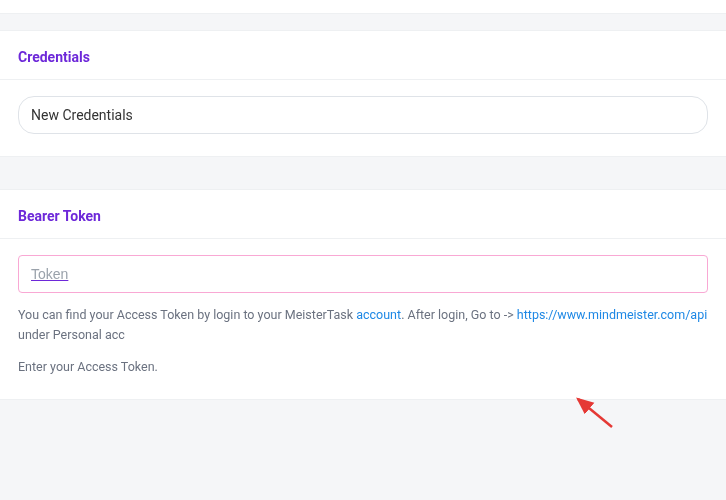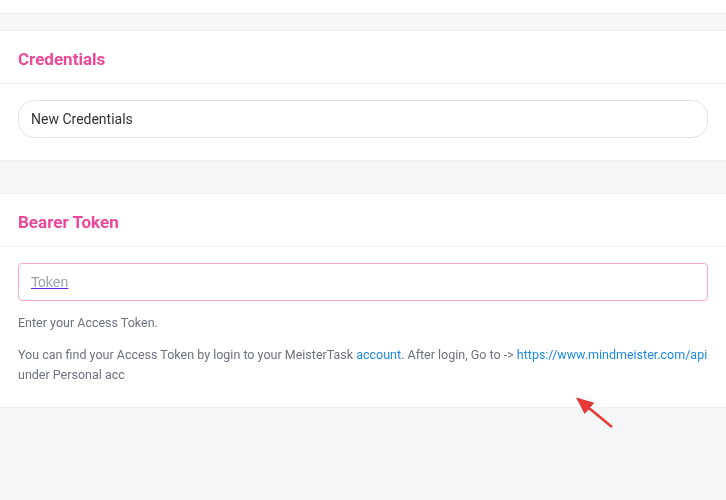--- a/index.html
+++ b/index.html
@@ -24,23 +24,23 @@
     .panel {
       background: #ffffff;
       border-top: 1px solid #eef0f2;
       border-bottom: 1px solid #eef0f2;
     }
     .panel-header {
       padding: 18px 18px 14px 18px;
       border-bottom: 1px solid #eef0f2;
     }
     .panel-title {
-      font-size: 17px;
+      font-size: 14px;
       font-weight: 700;
-      color: #ec4899;
+      color: #6d28d9;
     }
     .panel-body {
       padding: 16px 18px 22px 18px;
     }
     .field-label {
       font-size: 14px;
       color: #2a2a2a;
       margin-bottom: 10px;
       display: block;
     }
@@ -110,24 +110,24 @@
 </div>
 
 <div class="gap" style="height:32px"></div>
 
 <div class="panel">
   <div class="panel-header">
     <div class="panel-title">Bearer Token</div>
   </div>
   <div class="panel-body">
     <input type="text" class="text-input" placeholder="Token" style="">
-    <div class="helper-text">Enter your Access Token.</div>
     <div class="helper-text">
       <span>You can find your Access Token by login to your MeisterTask </span><a href="#">account</a><span>. After login, Go to -&gt; </span><a href="#">https://www.mindmeister.com/api</a><span> under Personal acc</span>
     </div>
+    <div class="helper-text">Enter your Access Token.</div>
   </div>
 </div>
 
 <div class="bottom-gap"></div>
 
 <svg class="arrow" viewBox="0 0 50 36">
   <defs>
     <marker id="ah" markerWidth="8" markerHeight="8" refX="6" refY="3" orient="auto">
       <path d="M0,0 L7,3 L0,6 Z" fill="#e53935"></path>
     </marker>

